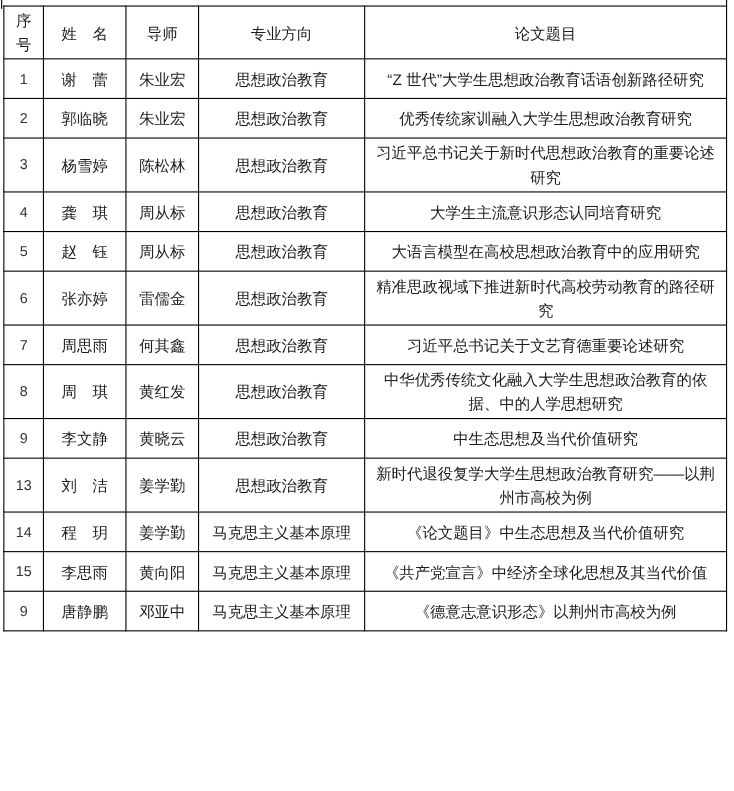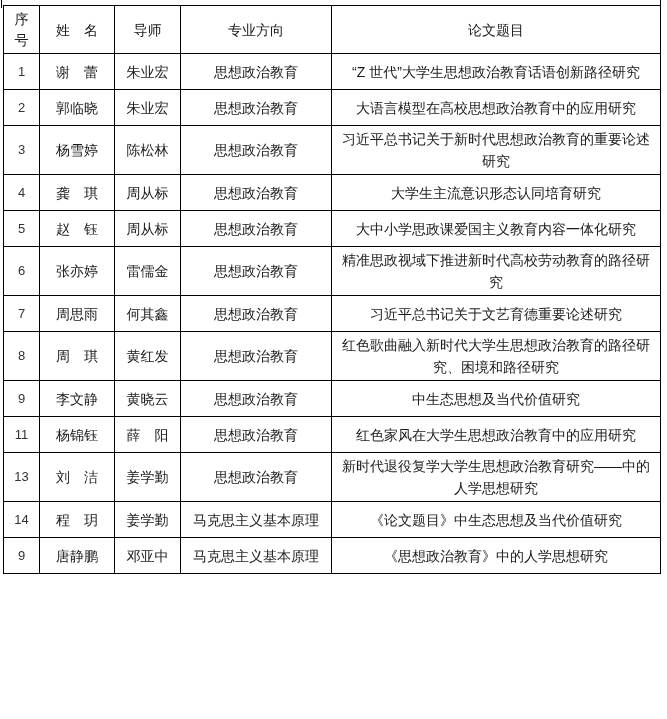--- a/index.html
+++ b/index.html
@@ -77,94 +77,94 @@
           <td class="cell-name">谢　蕾</td>
           <td class="cell-advisor">朱业宏</td>
           <td class="cell-major">思想政治教育</td>
           <td class="cell-title">“Z 世代”大学生思想政治教育话语创新路径研究</td>
         </tr>
         <tr>
           <td class="cell-no">2</td>
           <td class="cell-name">郭临晓</td>
           <td class="cell-advisor">朱业宏</td>
           <td class="cell-major">思想政治教育</td>
-          <td class="cell-title">大语言模型在高校思想政治教育中的应用研究</td>
+          <td class="cell-title">优秀传统家训融入大学生思想政治教育研究</td>
         </tr>
         <tr>
           <td class="cell-no">3</td>
           <td class="cell-name">杨雪婷</td>
           <td class="cell-advisor">陈松林</td>
           <td class="cell-major">思想政治教育</td>
           <td class="cell-title">习近平总书记关于新时代思想政治教育的重要论述研究</td>
         </tr>
         <tr>
           <td class="cell-no">4</td>
           <td class="cell-name">龚　琪</td>
           <td class="cell-advisor">周从标</td>
           <td class="cell-major">思想政治教育</td>
           <td class="cell-title">大学生主流意识形态认同培育研究</td>
         </tr>
         <tr>
           <td class="cell-no">5</td>
           <td class="cell-name">赵　钰</td>
           <td class="cell-advisor">周从标</td>
           <td class="cell-major">思想政治教育</td>
-          <td class="cell-title">大中小学思政课爱国主义教育内容一体化研究</td>
+          <td class="cell-title">大语言模型在高校思想政治教育中的应用研究</td>
         </tr>
         <tr>
           <td class="cell-no">6</td>
           <td class="cell-name">张亦婷</td>
           <td class="cell-advisor">雷儒金</td>
           <td class="cell-major">思想政治教育</td>
           <td class="cell-title">精准思政视域下推进新时代高校劳动教育的路径研究</td>
         </tr>
         <tr>
           <td class="cell-no">7</td>
           <td class="cell-name">周思雨</td>
           <td class="cell-advisor">何其鑫</td>
           <td class="cell-major">思想政治教育</td>
           <td class="cell-title">习近平总书记关于文艺育德重要论述研究</td>
         </tr>
         <tr>
           <td class="cell-no">8</td>
           <td class="cell-name">周　琪</td>
           <td class="cell-advisor">黄红发</td>
           <td class="cell-major">思想政治教育</td>
-          <td class="cell-title">红色歌曲融入新时代大学生思想政治教育的路径研究、困境和路径研究</td>
+          <td class="cell-title">中华优秀传统文化融入大学生思想政治教育的依据、中的人学思想研究</td>
         </tr>
         <tr>
           <td class="cell-no">9</td>
           <td class="cell-name">李文静</td>
           <td class="cell-advisor">黄晓云</td>
           <td class="cell-major">思想政治教育</td>
           <td class="cell-title">中生态思想及当代价值研究</td>
         </tr>
         <tr>
-          <td class="cell-no">11</td>
-          <td class="cell-name">杨锦钰</td>
-          <td class="cell-advisor">薛　阳</td>
-          <td class="cell-major">思想政治教育</td>
-          <td class="cell-title">红色家风在大学生思想政治教育中的应用研究</td>
-        </tr>
-        <tr>
           <td class="cell-no">13</td>
           <td class="cell-name">刘　洁</td>
           <td class="cell-advisor">姜学勤</td>
           <td class="cell-major">思想政治教育</td>
-          <td class="cell-title">新时代退役复学大学生思想政治教育研究——中的人学思想研究</td>
+          <td class="cell-title">新时代退役复学大学生思想政治教育研究——以荆州市高校为例</td>
         </tr>
         <tr>
           <td class="cell-no">14</td>
           <td class="cell-name">程　玥</td>
           <td class="cell-advisor">姜学勤</td>
           <td class="cell-major">马克思主义基本原理</td>
           <td class="cell-title">《论文题目》中生态思想及当代价值研究</td>
         </tr>
         <tr>
+          <td class="cell-no">15</td>
+          <td class="cell-name">李思雨</td>
+          <td class="cell-advisor">黄向阳</td>
+          <td class="cell-major">马克思主义基本原理</td>
+          <td class="cell-title">《共产党宣言》中经济全球化思想及其当代价值</td>
+        </tr>
+        <tr>
           <td class="cell-no">9</td>
           <td class="cell-name">唐静鹏</td>
           <td class="cell-advisor">邓亚中</td>
           <td class="cell-major">马克思主义基本原理</td>
-          <td class="cell-title">《思想政治教育》中的人学思想研究</td>
+          <td class="cell-title">《德意志意识形态》以荆州市高校为例</td>
         </tr>
       </tbody>
   </table>
 </div>
 
 </body></html>

